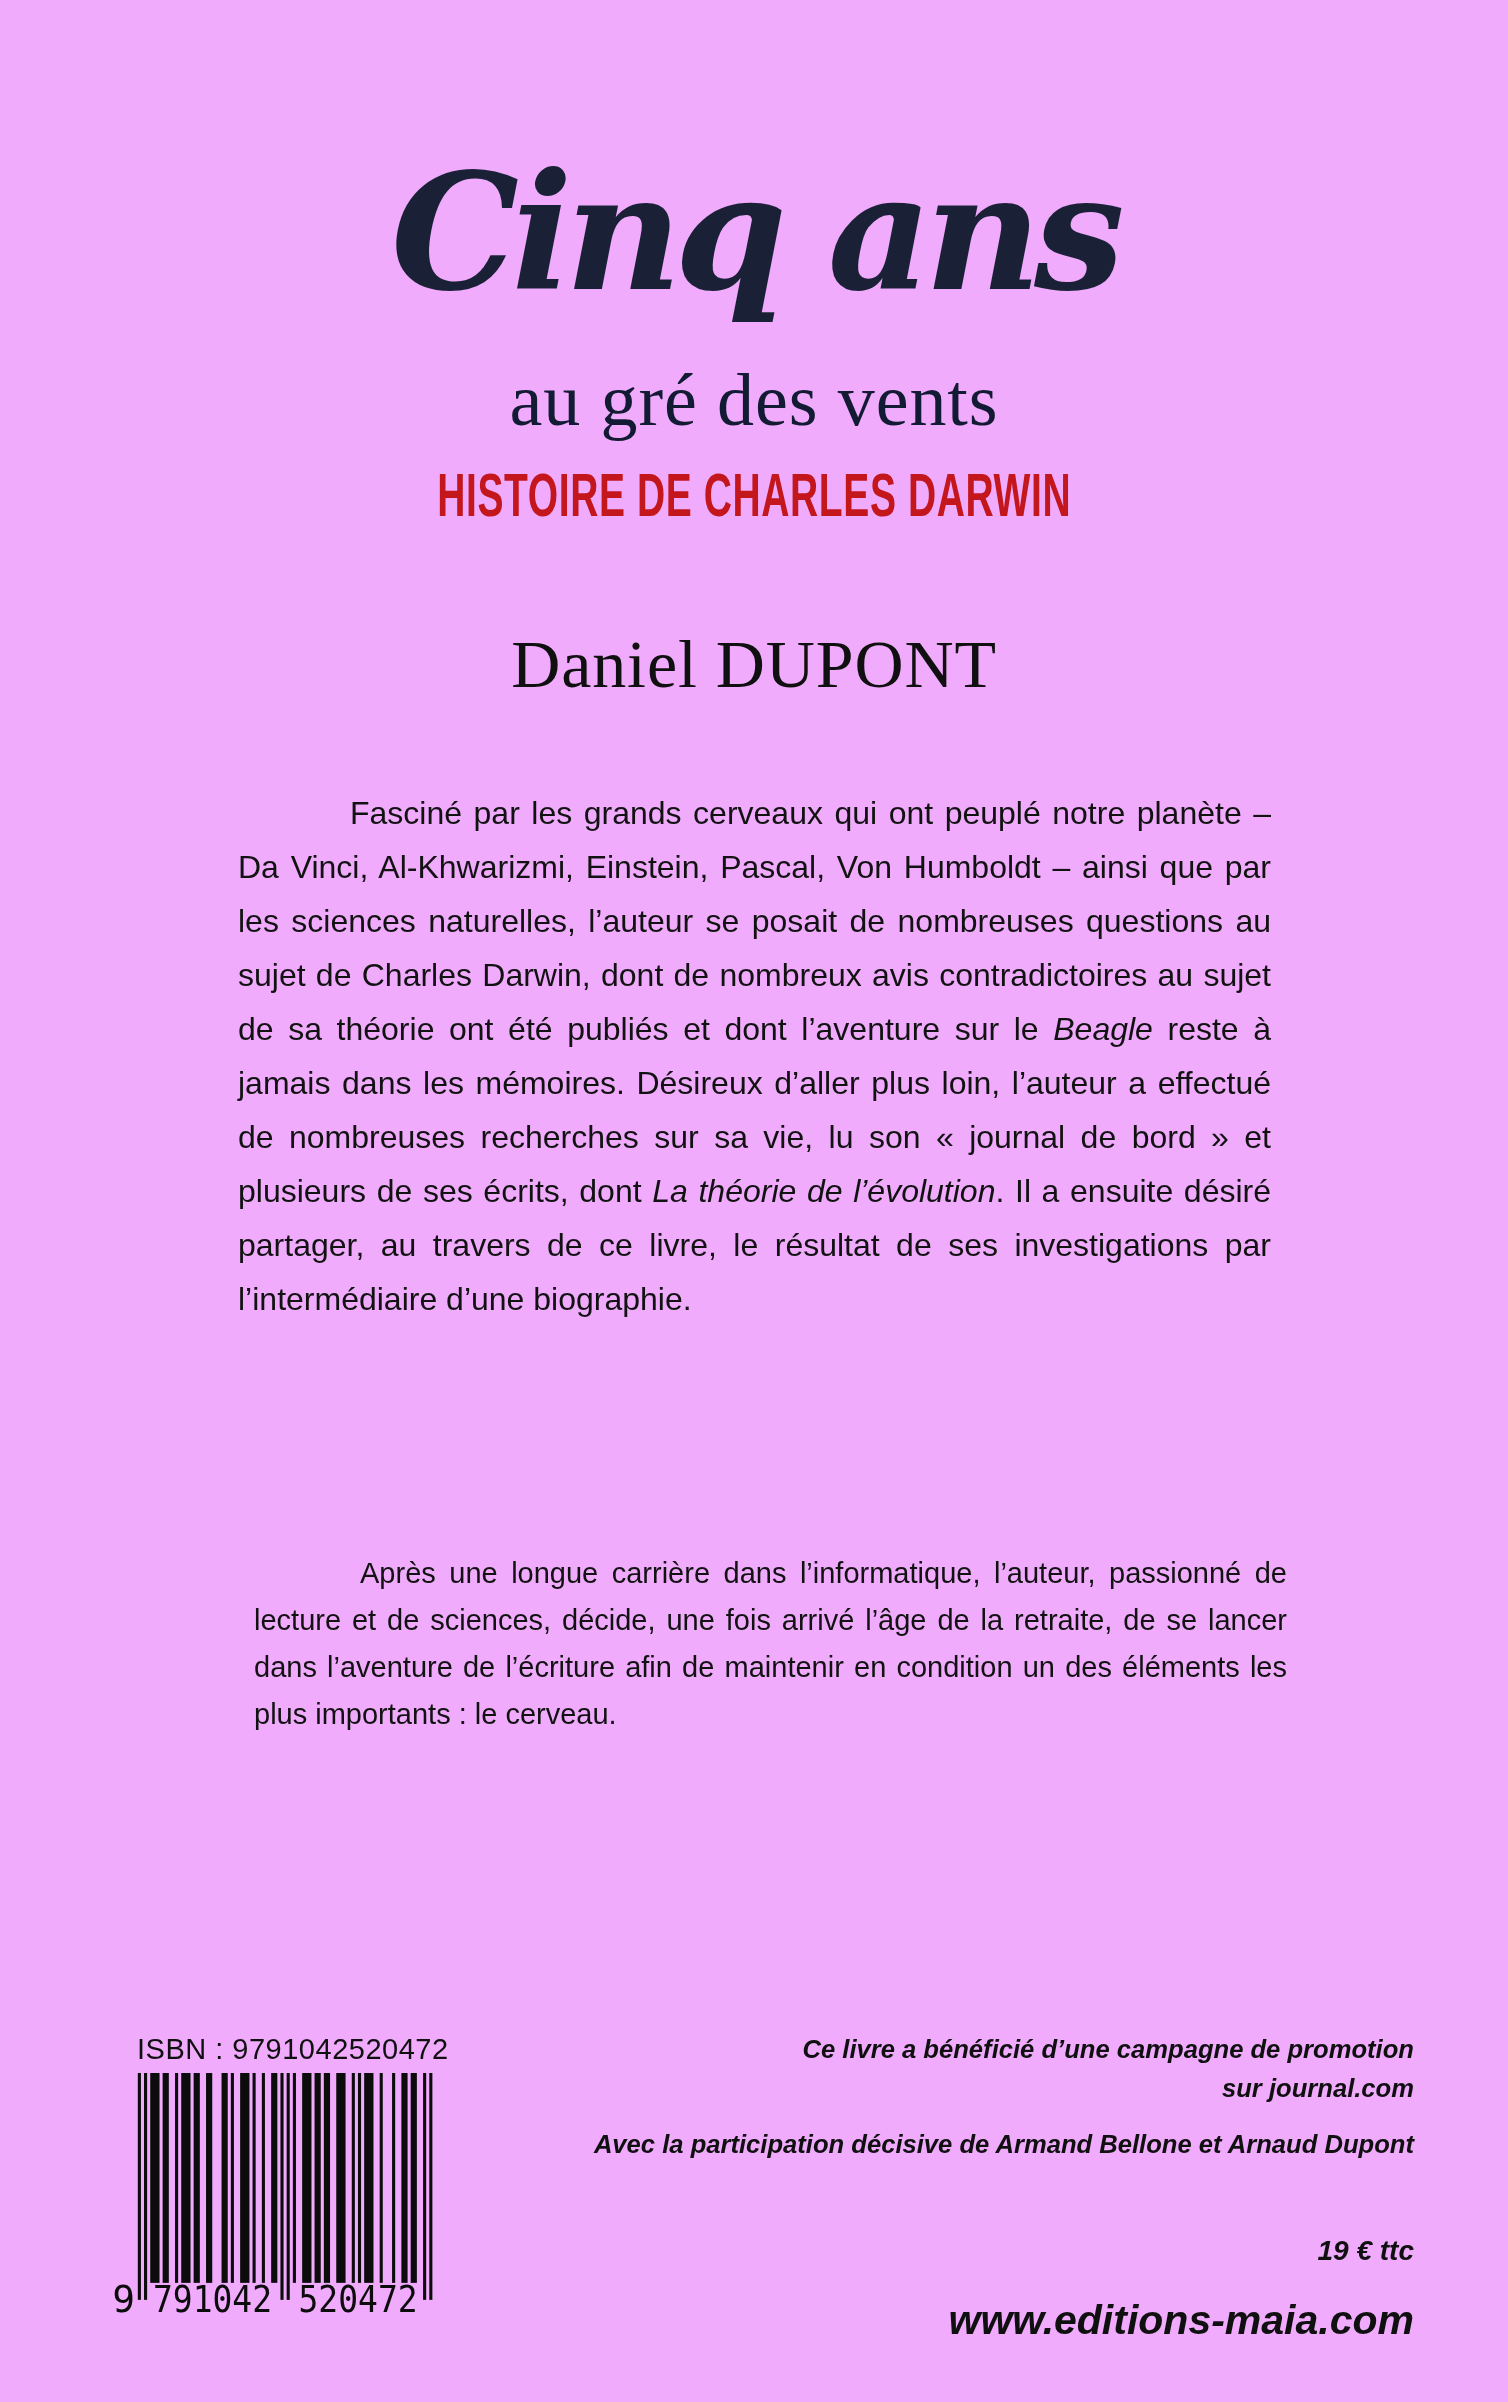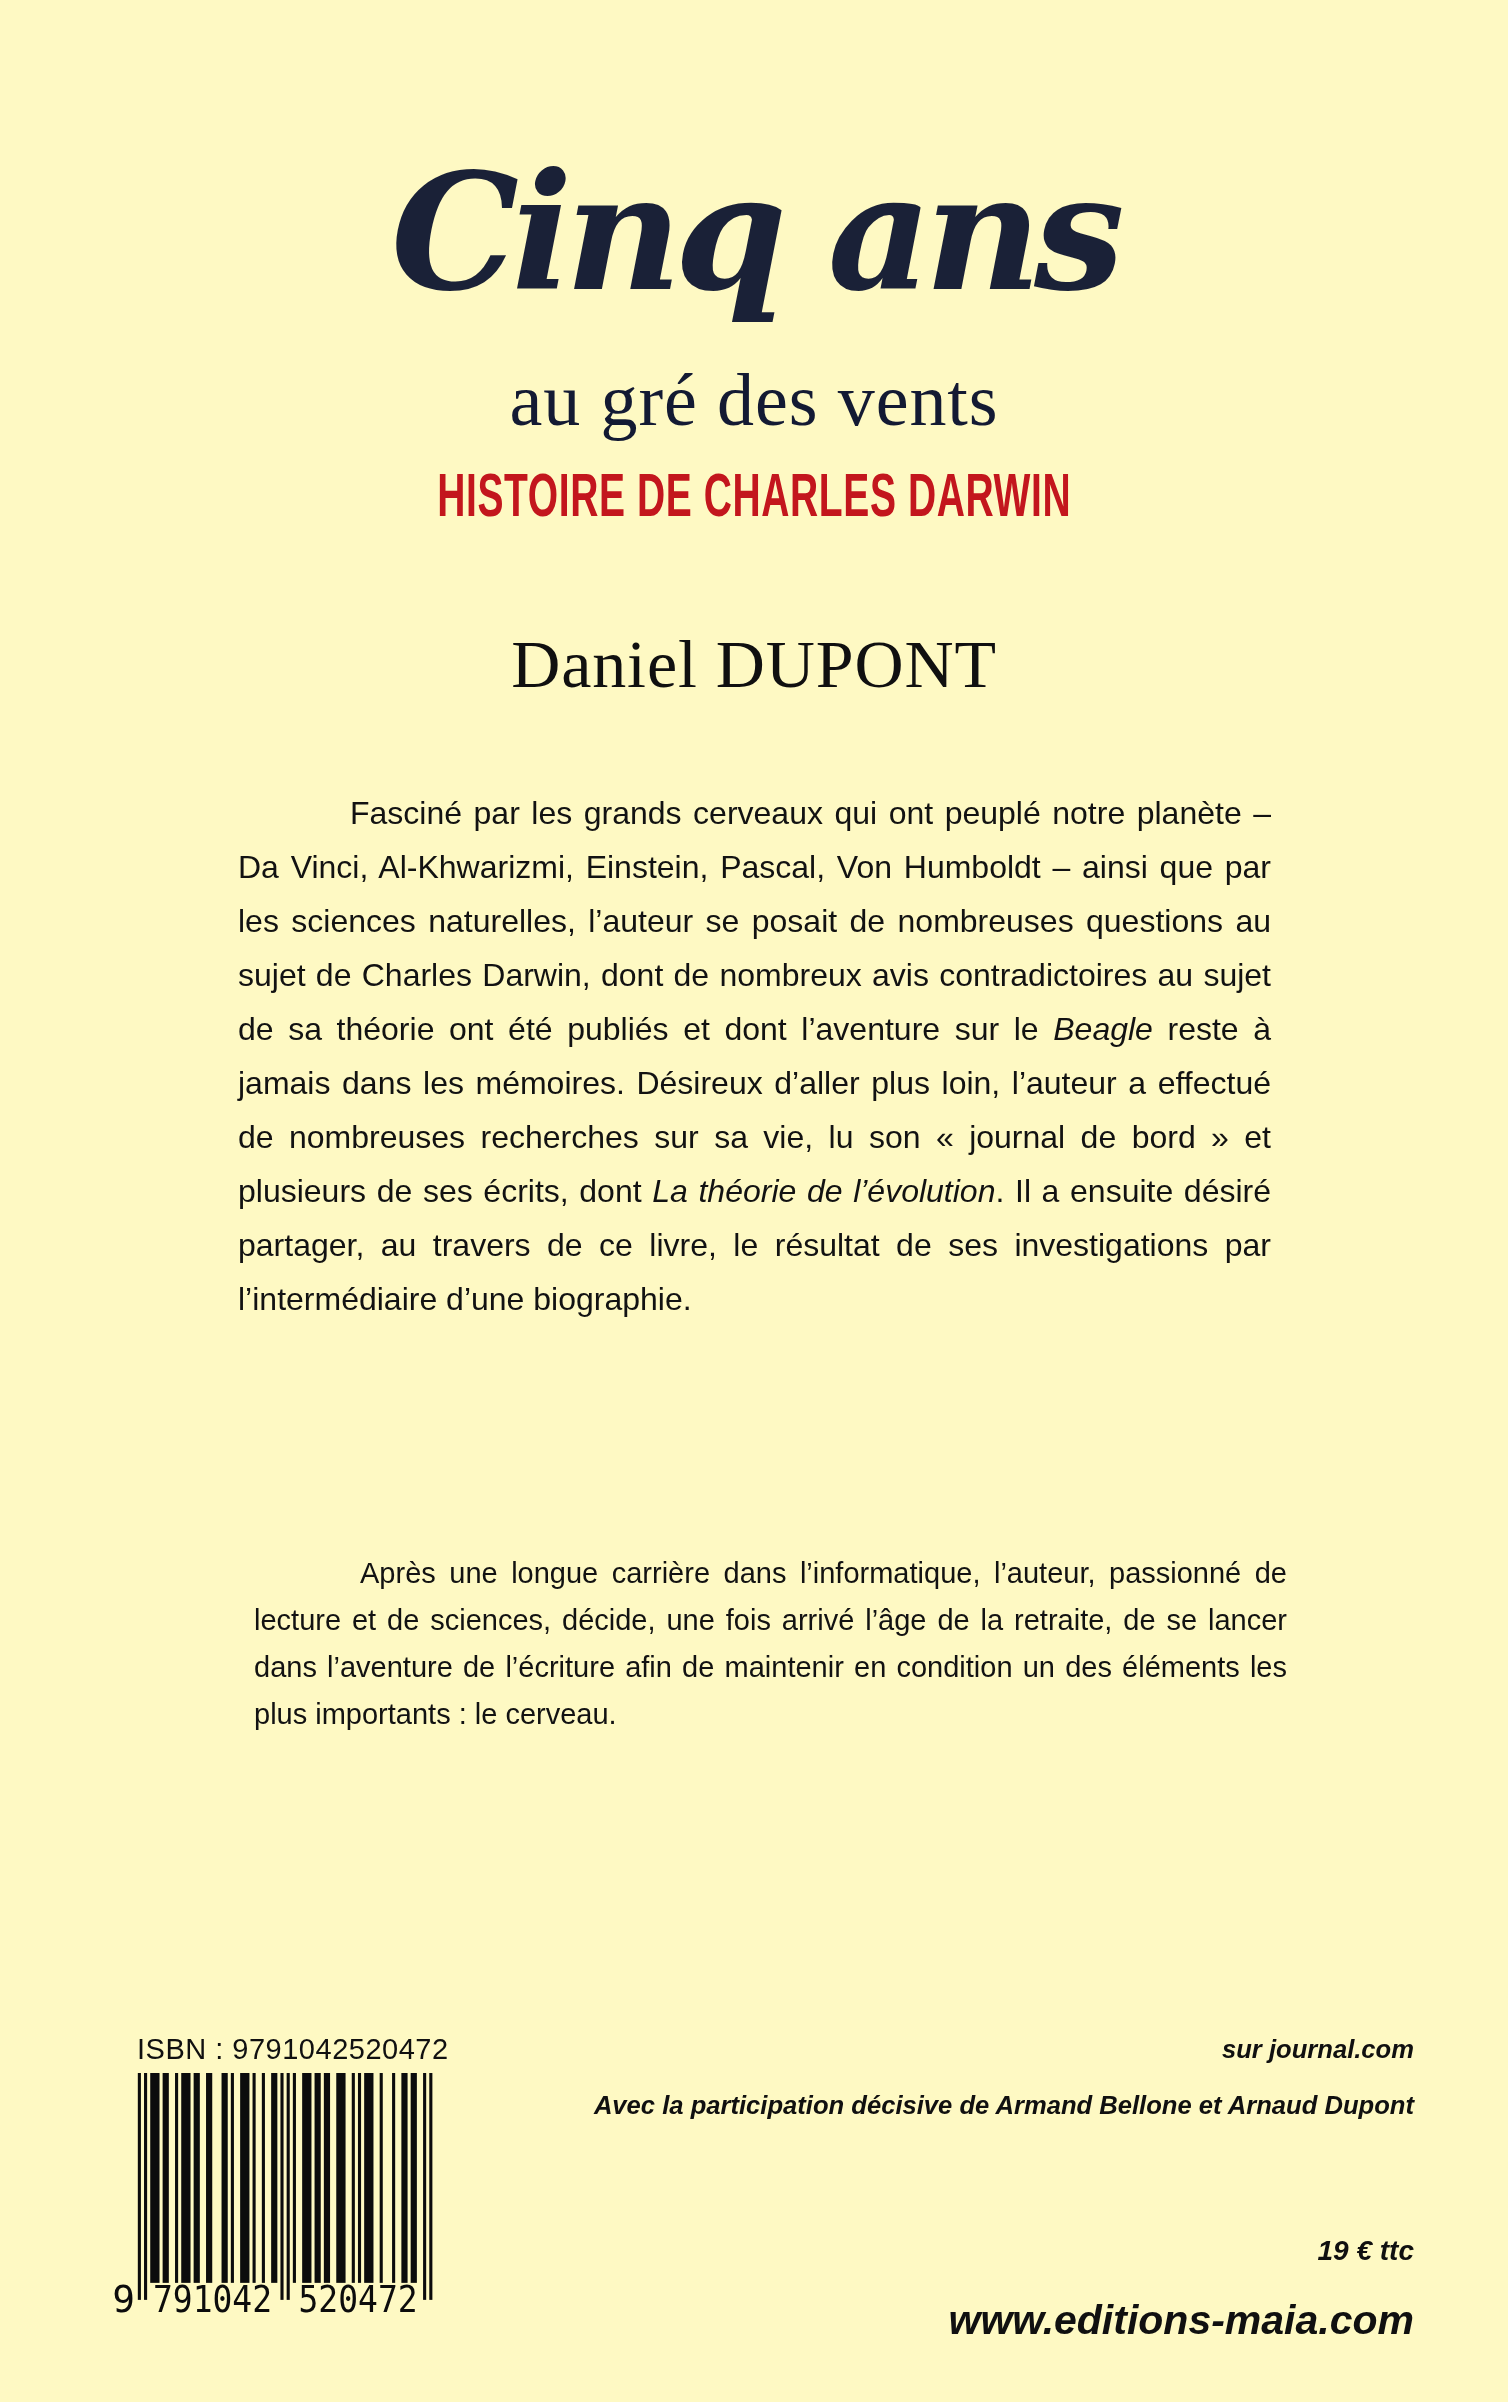--- a/index.html
+++ b/index.html
@@ -94,21 +94,21 @@
     text-align:right;
     font-style:italic;font-weight:bold;
     color:#101010;
   }
   .price{font-size:28px;line-height:49px;}
   .website{font-size:41px;line-height:51px;margin-top:20px;}
 </style>
 </head>
 <body>
 
-<div class="page" style="--navy: #1a2137; --navy-dark: #131a33; --red: #c3161d; background: #fef9c3;">
+<div class="page" style="--navy: #1a2137; --navy-dark: #131a33; --red: #c3161d; background: #f0abfc;">
 
   <div class="abs centerline title-script">Cinq ans</div>
 
   <div class="abs centerline title-tagline">
     <span class="squeeze">HISTOIRE DE CHARLES DARWIN</span>
   </div>
 
   <div class="abs centerline title-sub">au gré des vents</div>
 
   <div class="abs centerline author">Daniel DUPONT</div>
@@ -149,20 +149,21 @@
       <rect x="305.80" y="0" width="6.56" height="222" fill="#0c0c0c"></rect>
       <rect x="315.64" y="0" width="6.56" height="222" fill="#0c0c0c"></rect>
       <rect x="328.76" y="0" width="3.28" height="240" fill="#0c0c0c"></rect>
       <rect x="335.32" y="0" width="3.28" height="240" fill="#0c0c0c"></rect>
       <text x="12" y="253" text-anchor="middle" font-family="&quot;DejaVu Sans Mono&quot;,monospace" font-size="40" fill="#0c0c0c">9</text>
       <text x="106" y="253" text-anchor="middle" font-family="&quot;DejaVu Sans Mono&quot;,monospace" font-size="40" fill="#0c0c0c" textLength="126" lengthAdjust="spacingAndGlyphs">791042</text>
       <text x="260" y="253" text-anchor="middle" font-family="&quot;DejaVu Sans Mono&quot;,monospace" font-size="40" fill="#0c0c0c" textLength="126" lengthAdjust="spacingAndGlyphs">520472</text>
     </svg>
 
   <div class="abs promo-block">
+    <div>Ce livre a bénéficié d’une campagne de promotion</div>
     <div>sur journal.com</div>
     <div class="credit">Avec la participation décisive de Armand Bellone et Arnaud Dupont</div>
   </div>
 
   <div class="abs price-block">
     <div class="price">19 € ttc</div>
     <div class="website">www.editions-maia.com</div>
   </div>
 
 </div>

